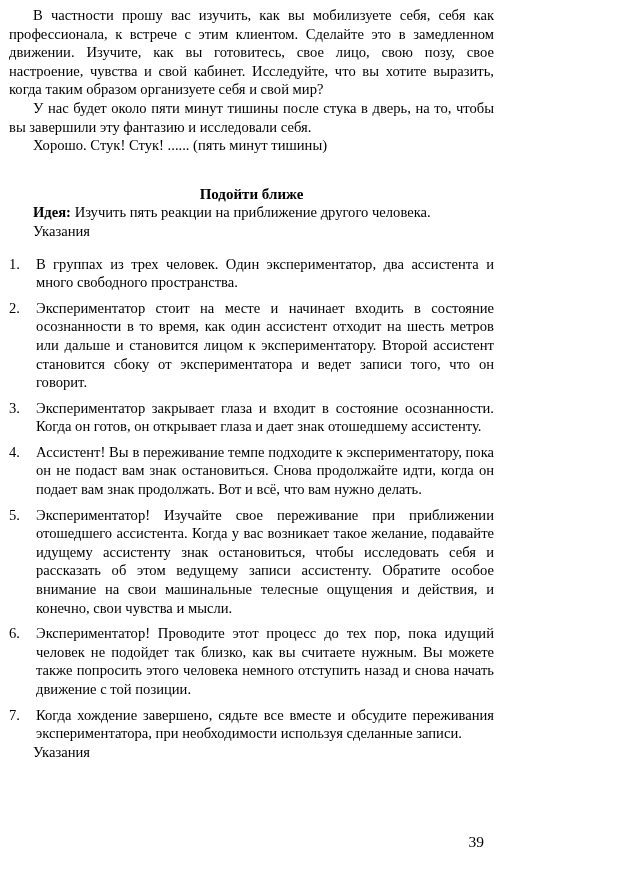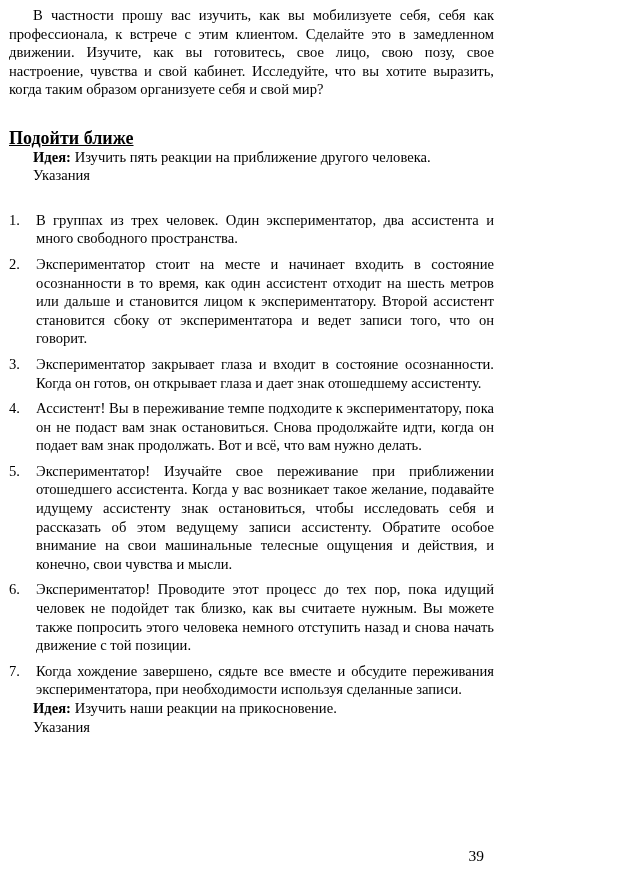--- a/index.html
+++ b/index.html
@@ -22,35 +22,35 @@
     width: 503px;
     height: 875px;
     padding: 6px 9px 0 9px;
   }
   p.body {
     margin: 0;
     text-align: justify;
     text-indent: 24px;
   }
   .heading {
-    font-size: 18px;
+    font-size: 15px;
     font-weight: bold;
+    text-align: center;
     margin: 30px 0 0 0;
     text-indent: 0;
-    text-decoration: underline;
   }
   .idea {
     margin-top: 27px;
   }
   .label-line {
     margin-top: 18px;
     font-weight: normal;
   }
   ol.steps {
-    margin: 26px 0 0 0;
+    margin: 14px 0 0 0;
     padding: 0;
     list-style: none;
     counter-reset: step;
   }
   ol.steps li {
     counter-increment: step;
     position: relative;
     padding-left: 27px;
     text-align: justify;
     margin-top: 7px;
@@ -60,47 +60,48 @@
   }
   ol.steps li::before {
     content: counter(step) ".";
     position: absolute;
     left: 0;
     top: 0;
   }
   .pageno {
     position: absolute;
     right: 19px;
-    bottom: 9px;
+    bottom: 23px;
     font-size: 15.5px;
   }
 </style>
 </head>
 <body>
 
 <div class="page">
 
   <p class="body">В частности прошу вас изучить, как вы мобилизуете себя, себя как профессионала, к встрече с этим клиентом. Сделайте это в замедленном движении. Изучите, как вы готовитесь, свое лицо, свою позу, свое настроение, чувства и свой кабинет. Исследуйте, что вы хотите выразить, когда таким образом организуете себя и свой мир?</p>
+  <p class="body">У нас будет около пяти минут тишины после стука в дверь, на то, чтобы вы завершили эту фантазию и исследовали себя.</p>
+  <p class="body">Хорошо. Стук! Стук! ...... (пять минут тишины)</p>
 
   <h2 class="heading">Подойти ближе</h2>
 
   <p class="body idea"><b>Идея:</b> <span>Изучить пять реакции на приближение другого человека.</span></p>
 
   <p class="body label-line">Указания</p>
 
   <ol class="steps">
     <li>В группах из трех человек. Один экспериментатор, два ассистента и много свободного пространства.</li>
     <li>Экспериментатор стоит на месте и начинает входить в состояние осознанности в то время, как один ассистент отходит на шесть метров или дальше и становится лицом к экспериментатору. Второй ассистент становится сбоку от экспериментатора и ведет записи того, что он говорит.</li>
     <li>Экспериментатор закрывает глаза и входит в состояние осознанности. Когда он готов, он открывает глаза и дает знак отошедшему ассистенту.</li>
     <li>Ассистент! Вы в переживание темпе подходите к экспериментатору, пока он не подаст вам знак остановиться. Снова продолжайте идти, когда он подает вам знак продолжать. Вот и всё, что вам нужно делать.</li>
     <li>Экспериментатор! Изучайте свое переживание при приближении отошедшего ассистента. Когда у вас возникает такое желание, подавайте идущему ассистенту знак остановиться, чтобы исследовать себя и рассказать об этом ведущему записи ассистенту. Обратите особое внимание на свои машинальные телесные ощущения и действия, и конечно, свои чувства и мысли.</li>
     <li>Экспериментатор! Проводите этот процесс до тех пор, пока идущий человек не подойдет так близко, как вы считаете нужным. Вы можете также попросить этого человека немного отступить назад и снова начать движение с той позиции.</li>
     <li>Когда хождение завершено, сядьте все вместе и обсудите переживания экспериментатора, при необходимости используя сделанные записи.</li>
   </ol>
 
 
-  <p class="body idea"><b>Идея:</b> <span>Изучить наши реакции на прикосновение.</span></p>
 
   <p class="body label-line">Указания</p>
 
   <div class="pageno">39</div>
 
 </div>
 
 </body></html>

